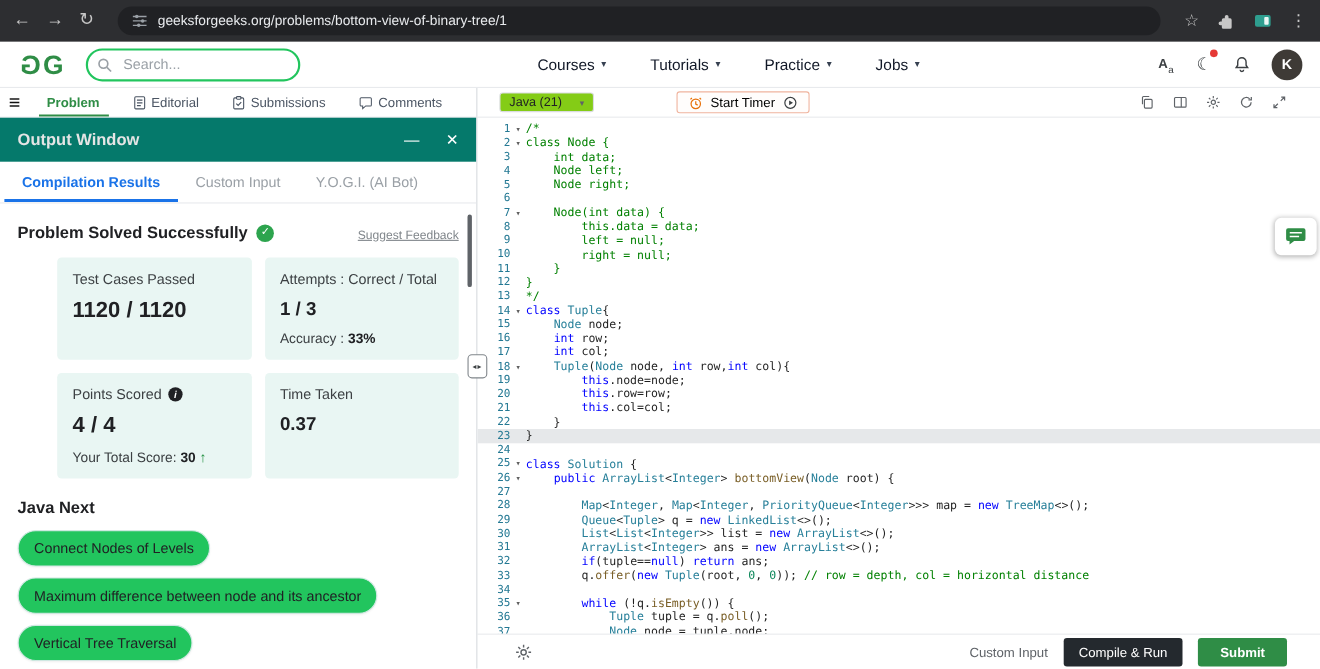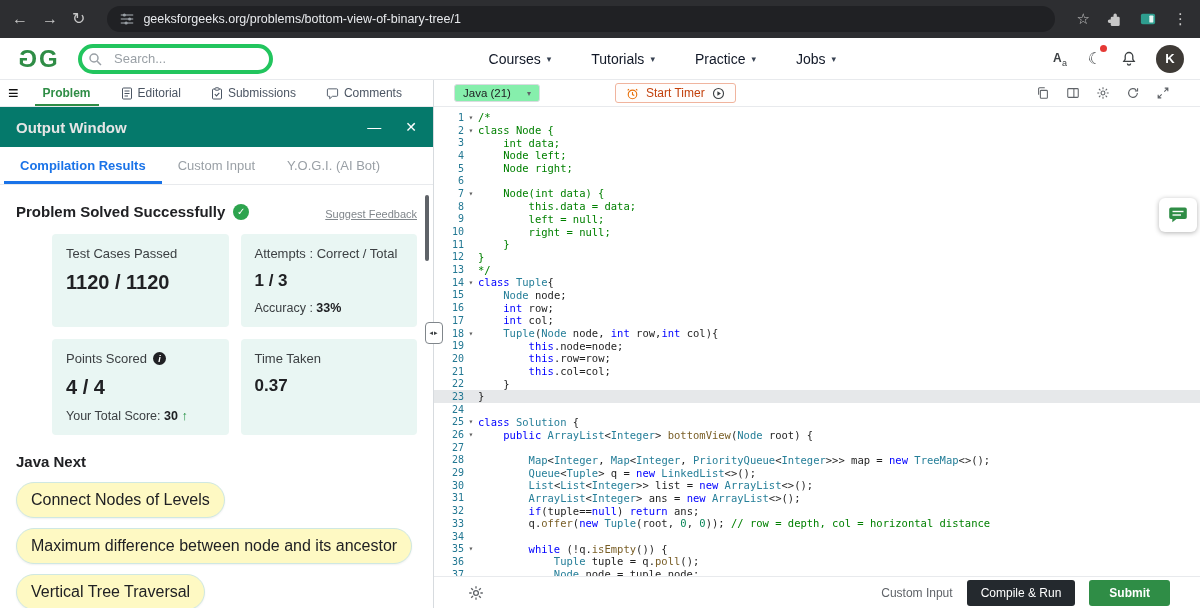--- a/index.html
+++ b/index.html
@@ -12,21 +12,21 @@
   .chrome .navbtn { font-size:16px; color:#c7c7c7; cursor:pointer; line-height:1; }
   .urlbar { flex:1; height:26px; background:#202124; border-radius:14px; display:flex; align-items:center; padding:0 12px; gap:8px; margin:0 8px; }
   .urlbar .url { color:#e8eaed; font-size:12.5px; }
   .chrome-right { display:flex; align-items:center; gap:16px; }
   .chrome-right .glyph { font-size:15px; color:#c7c7c7; }
 
   
   .gfg-header { height:42px; background:#fff; border-bottom:1px solid #e8eaed; display:flex; align-items:center; padding:0 16px; }
   .logo { display:flex; align-items:center; margin-right:18px; }
   .searchbox { position:relative; width:195px; }
-  .searchbox input { width:195px; height:30px; border:4px solid #22c55e; border-radius:16px; padding:0 10px 0 32px; font-size:13px; color:#ec4899; outline:none; font-family:inherit; }
+  .searchbox input { width:195px; height:30px; border:2px solid #22c55e; border-radius:16px; padding:0 10px 0 32px; font-size:13px; color:#ec4899; outline:none; font-family:inherit; }
   .searchbox input::placeholder { color:#9aa0a6; }
   .searchbox svg { position:absolute; left:10px; top:8px; }
   .spacer { flex:1; }
   .main-nav { display:flex; gap:40px; align-items:center; }
   .nav-item { display:flex; align-items:center; gap:6px; font-size:14px; color:#111827; cursor:pointer; }
   .nav-item .chev { font-size:9px; color:#374151; }
   .header-icons { display:flex; align-items:center; gap:18px; }
   .theme-toggle { position:relative; font-size:16px; color:#3c4043; }
   .notif-dot { position:absolute; top:-4px; right:-5px; width:7px; height:7px; border-radius:50%; background:#e53935; }
   .avatar { width:28px; height:28px; border-radius:50%; background:#3e3a36; color:#fff; font-size:13px; font-weight:700; display:flex; align-items:center; justify-content:center; }
@@ -62,30 +62,30 @@
   .card { background:#e9f6f3; border-radius:4px; padding:12px 14px; min-height:88px; }
   .card .label { font-size:13px; color:#3c4043; display:flex; align-items:center; gap:6px; }
   .card .value { font-size:20px; font-weight:700; color:#202124; margin-top:10px; }
   .card .value.small { font-size:17px; }
   .card .sub { margin-top:10px; font-size:12.5px; color:#3c4043; }
   .card .sub b { color:#202124; }
   .info-i { width:13px; height:13px; border-radius:50%; background:#202124; color:#fff; font-size:9px; font-style:italic; font-weight:700; display:inline-flex; align-items:center; justify-content:center; }
   .up { color:#1e8e3e; font-weight:700; }
 
   .solve-next-h { font-size:15px; font-weight:700; color:#202124; margin:18px 0 12px; }
-  .pill { display:table; padding:8px 14px; background:#fef9c3; border:1px solid #cfe8e2; border-radius:18px; font-size:16px; color:#202124; margin-bottom:10px; box-shadow:0 1px 2px rgba(0,0,0,0.06); cursor:pointer; }
+  .pill { display:table; padding:8px 14px; background:#22c55e; border:1px solid #cfe8e2; border-radius:18px; font-size:13px; color:#202124; margin-bottom:10px; box-shadow:0 1px 2px rgba(0,0,0,0.06); cursor:pointer; }
 
   .panel-scrollbar { position:absolute; right:4px; top:115px; width:4px; height:66px; background:#5f6368; border-radius:2px; }
   .splitter { position:absolute; left:425px; top:242px; width:18px; height:22px; background:#fff; border:1px solid #80868b; border-radius:4px; display:flex; align-items:center; justify-content:center; font-size:7px; color:#3c4043; z-index:5; cursor:col-resize; letter-spacing:1px; }
 
   
   .ed-toolbar { height:27px; border-bottom:1px solid #e8eaed; display:flex; align-items:center; padding:0 30px 0 20px; background:#fff; flex-shrink:0; }
-  .lang-select { display:flex; align-items:center; gap:16px; background:#86efac; border:1px solid #dadce0; border-radius:3px; padding:2px 8px; font-size:11.5px; color:#202124; cursor:pointer; }
+  .lang-select { display:flex; align-items:center; gap:16px; background:#84cc16; border:1px solid #dadce0; border-radius:3px; padding:2px 8px; font-size:11.5px; color:#202124; cursor:pointer; }
   .lang-select .chev { font-size:8px; color:#5f6368; }
-  .start-timer { margin-left:75px; display:flex; align-items:center; gap:7px; border:1px solid #f0b49e; background:#fffdfc; border-radius:3px; padding:2px 10px; font-size:12px; color:#c2410c; cursor:pointer; }
+  .start-timer { margin-left:75px; display:flex; align-items:center; gap:7px; border:1px solid #f0b49e; background:#fffdfc; border-radius:3px; padding:2px 10px; font-size:12px; color:#000000; cursor:pointer; }
   .tb-icons { margin-left:auto; display:flex; gap:16px; color:#5f6368; }
   .tb-icons span { cursor:pointer; display:flex; }
 
   .code-area { flex:1; overflow:hidden; position:relative; padding-top:4px; font-family:"DejaVu Sans Mono","Liberation Mono",monospace; }
   .cl { display:flex; align-items:center; height:12.7px; }
   .cl.hl { background:#e6e8ea; }
   .ln { width:30px; text-align:right; color:#237893; font-size:10px; flex-shrink:0; }
   .fold { width:14px; text-align:center; color:#616161; font-size:8px; flex-shrink:0; }
   .cd { white-space:pre; font-size:10.5px; color:#1f1f1f; }
   .cd .c { color:#008000; }

